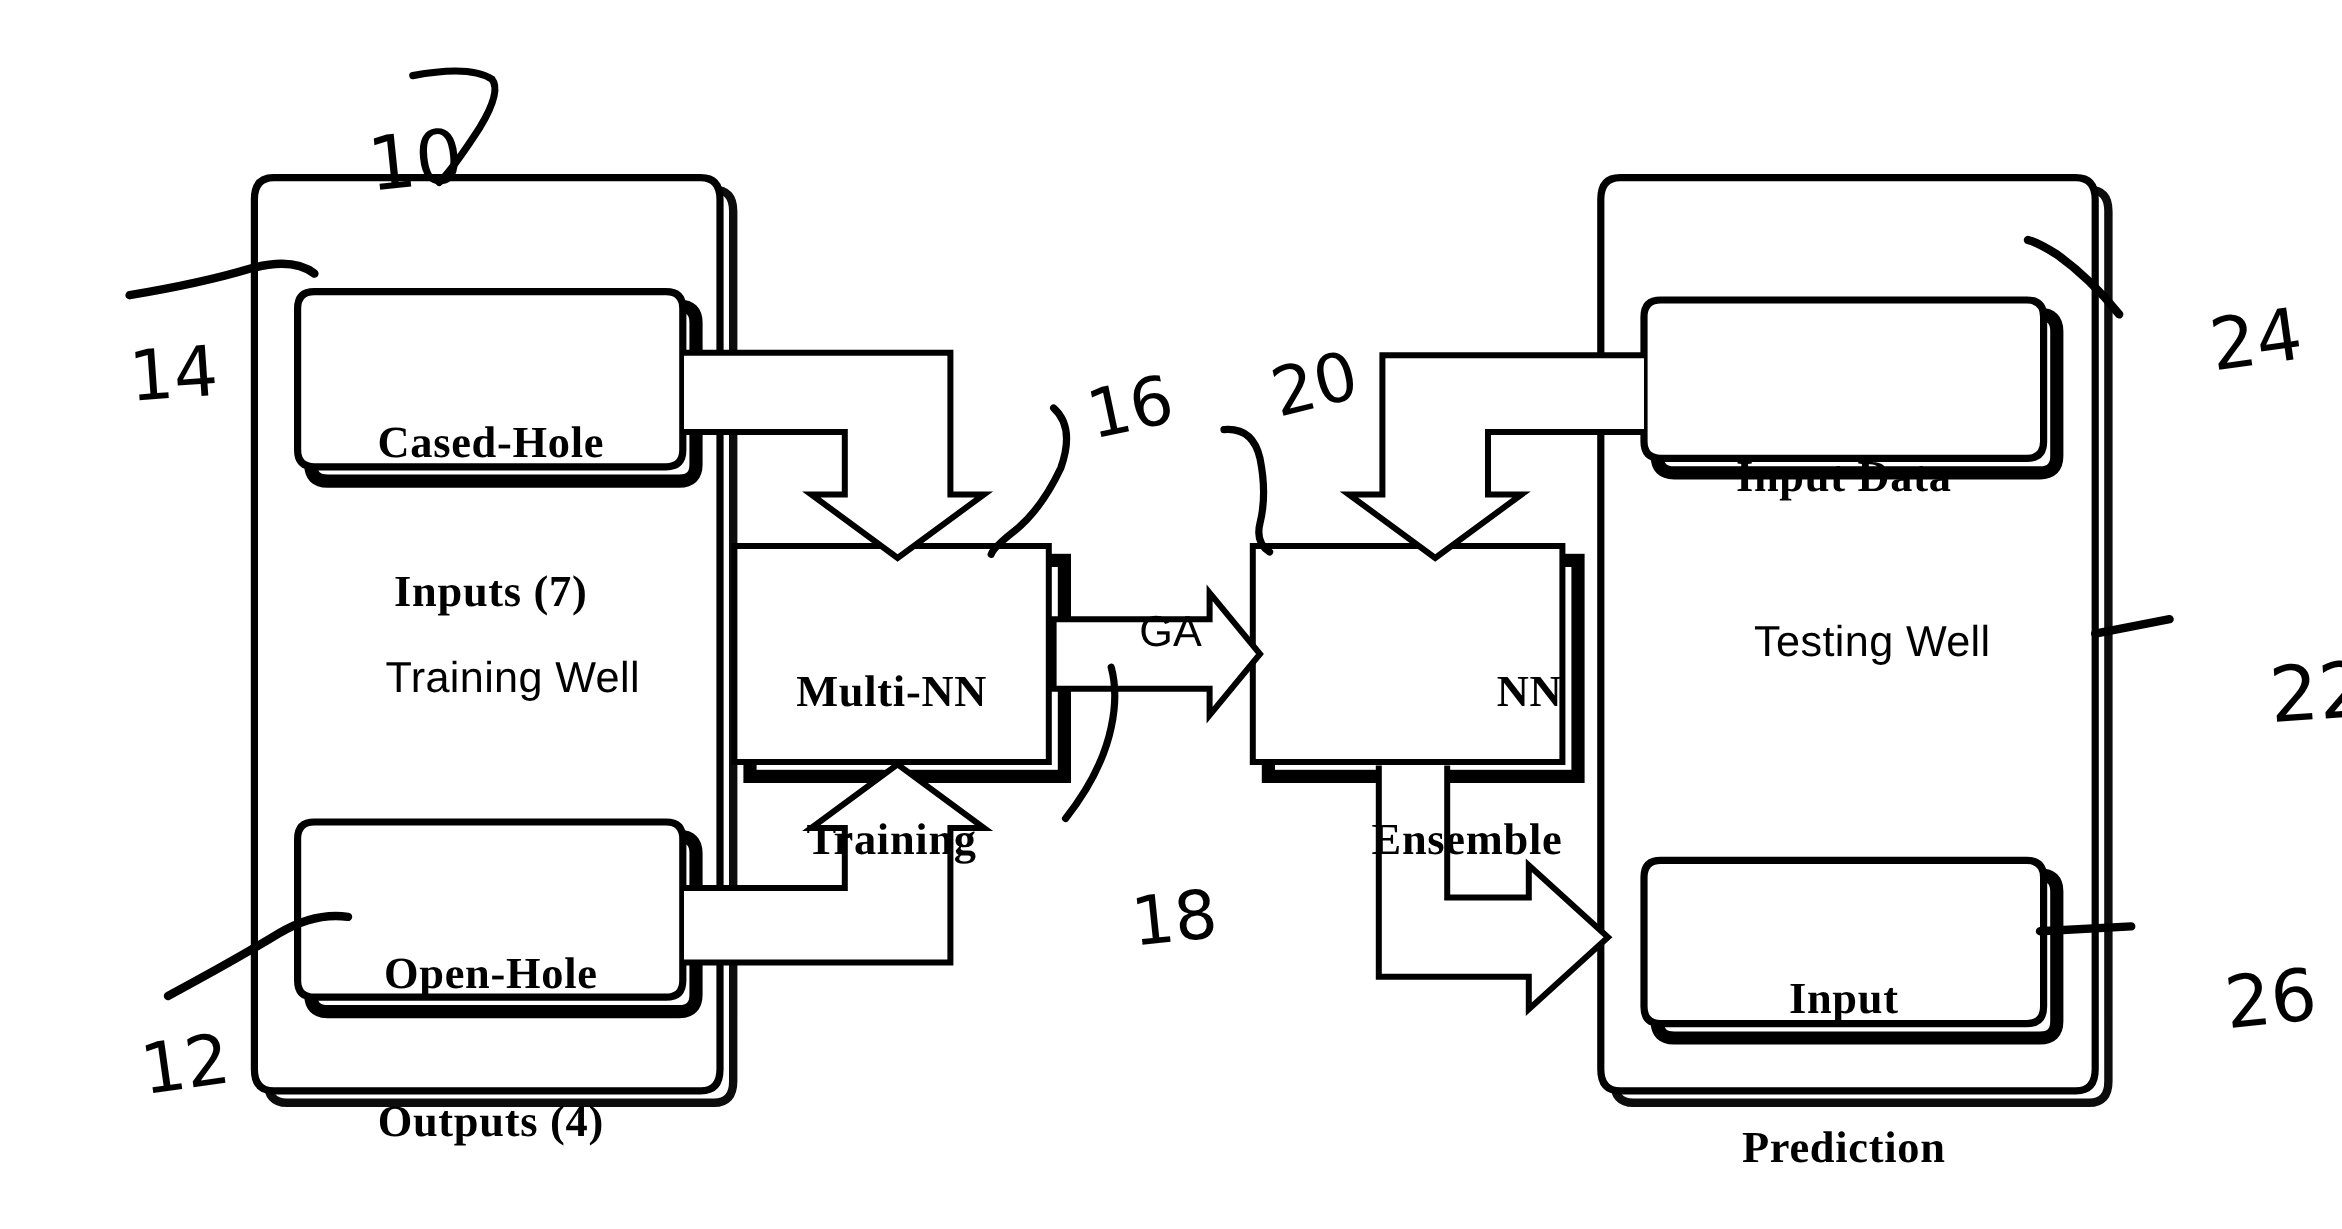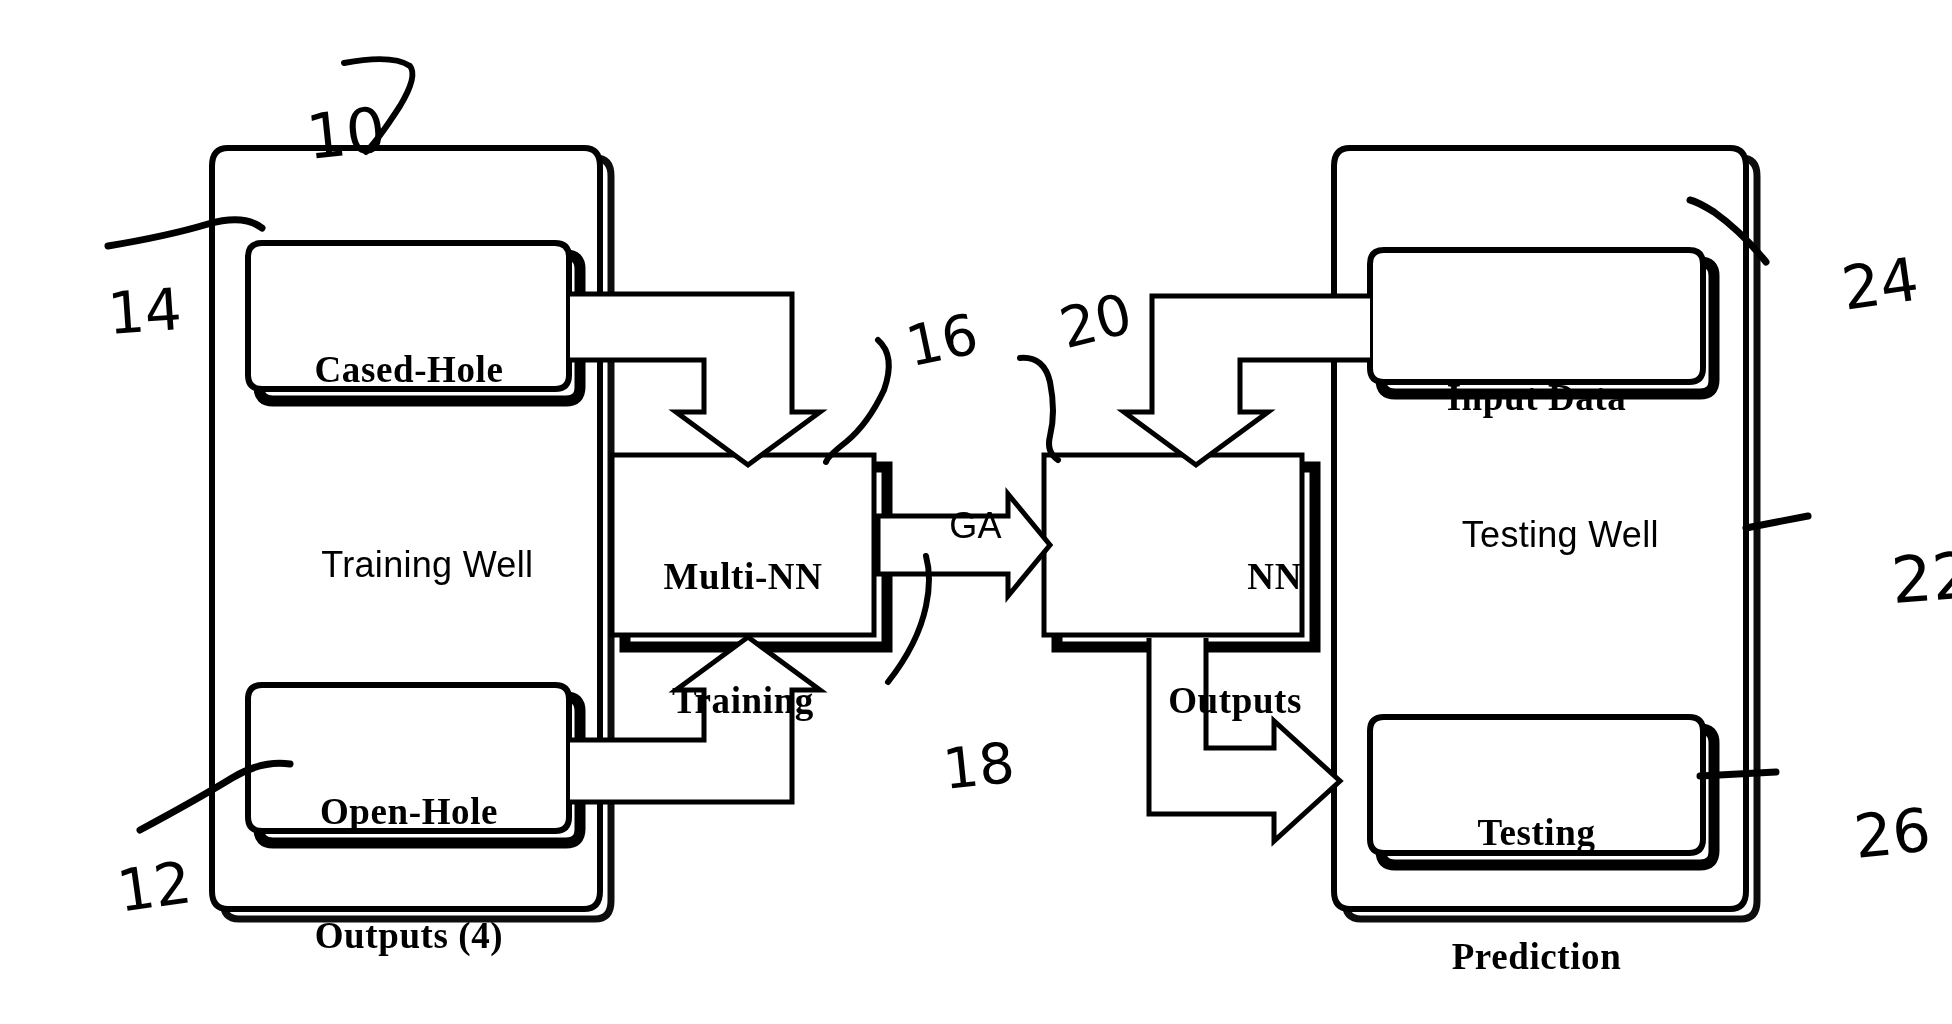--- a/index.html
+++ b/index.html
@@ -159,20 +159,21 @@
       <path d="M 1766 262 Q 1742 232 1714 212 Q 1698 202 1690 200" fill="none" stroke="#000" stroke-width="7" stroke-linecap="round"></path>
     </g>
 
     <g>
       <path d="M 1776 772 L 1700 776" fill="none" stroke="#000" stroke-width="7" stroke-linecap="round"></path>
     </g>
   </svg>
 
   <div class="lbl boxlabel" style="left:250px; top:266px; width:318px;">
     <div>Cased-Hole</div>
+    <div>Inputs (7)</div>
   </div>
 
   <div class="lbl sanslabel" style="left:212px; top:505px; width:390px;">
     <span>Training Well</span>
   </div>
 
   <div class="lbl boxlabel" style="left:250px; top:708px; width:318px;">
     <div>Open-Hole</div>
     <div>Outputs (4)</div>
   </div>
@@ -181,33 +182,33 @@
     <div>Multi-NN</div>
     <div>Training</div>
   </div>
 
   <div class="lbl sanslabel ga" style="left:895px; top:466px; width:120px;">
     <span>GA</span>
   </div>
 
   <div class="lbl boxlabel" style="left:1044px; top:473px; width:258px;text-align:right;">
     <div>NN</div>
-    <div>Outputs</div>
+    <div>Ensemble</div>
   </div>
 
   <div class="lbl boxlabel" style="left:1370px; top:294px; width:333px;">
     <div>Input Data</div>
   </div>
 
   <div class="lbl sanslabel" style="left:1334px; top:475px; width:412px;">
     <span>Testing Well</span>
   </div>
 
   <div class="lbl boxlabel" style="left:1370px; top:729px; width:333px;">
-    <div>Testing</div>
+    <div>Input</div>
     <div>Prediction</div>
   </div>
 
   <div class="handnum" style="left:228px; top:28px; font-size:62px; transform:rotate(-6deg);">
     <span>10</span>
   </div>
 
   <div class="handnum" style="left:34px; top:212px; font-size:58px; transform:rotate(-4deg);">
     <span>14</span>
   </div>

